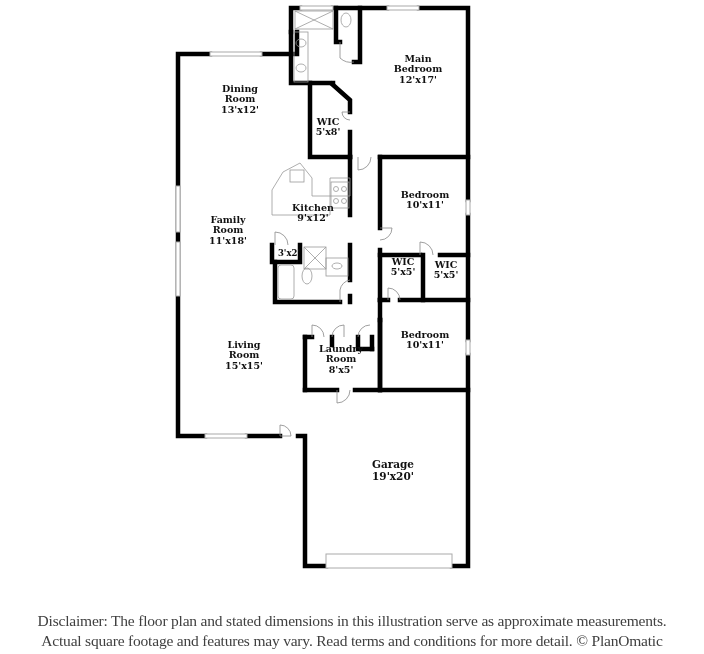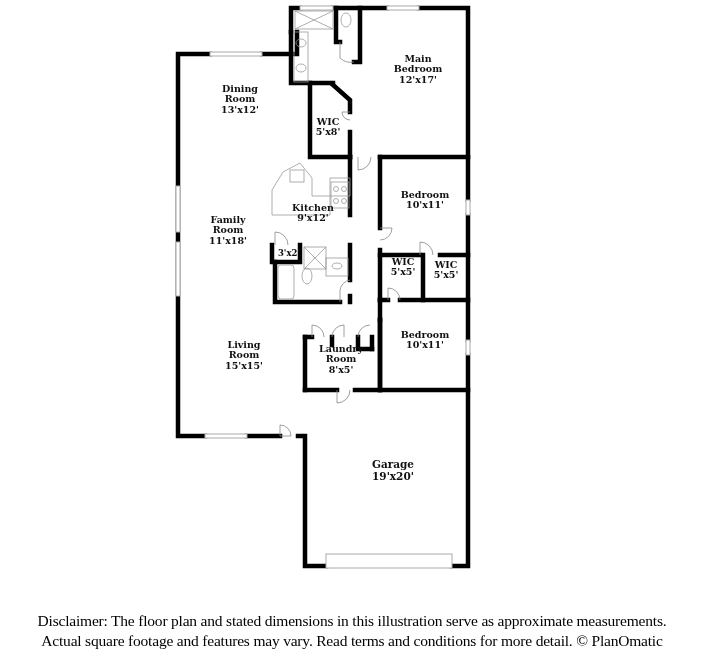--- a/index.html
+++ b/index.html
@@ -1,21 +1,21 @@
 <!DOCTYPE html>
 <html><head>
 <meta charset="utf-8">
 <style>
   html, body { margin:0; padding:0; background:#ffffff; }
   body { width:704px; height:654px; position:relative; overflow:hidden; font-family:"DejaVu Serif", serif; }
   #plan { position:absolute; left:0; top:0; width:704px; height:600px; }
   .room-label { font-family:"DejaVu Serif", serif; font-size:9.5px; font-weight:bold; fill:#111; text-anchor:middle; }
   .room-label.sm { font-size:8.5px; }
   .room-label.lg { font-size:10.5px; }
-  .disclaimer { position:absolute; left:0; width:704px; text-align:center; font-family:"Liberation Serif", serif; font-size:15.5px; color:#000000; white-space:nowrap; letter-spacing:-0.2px; }
+  .disclaimer { position:absolute; left:0; width:704px; text-align:center; font-family:"Liberation Serif", serif; font-size:15.5px; color:#404040; white-space:nowrap; letter-spacing:-0.2px; }
   #disc1 { top:612px; }
   #disc2 { top:632px; }
 </style>
 </head>
 <body>
 
 <svg id="plan" viewBox="0 0 704 600" xmlns="http://www.w3.org/2000/svg">
 
   <g stroke="#000" stroke-width="4.5" fill="none" stroke-linecap="square">
 

